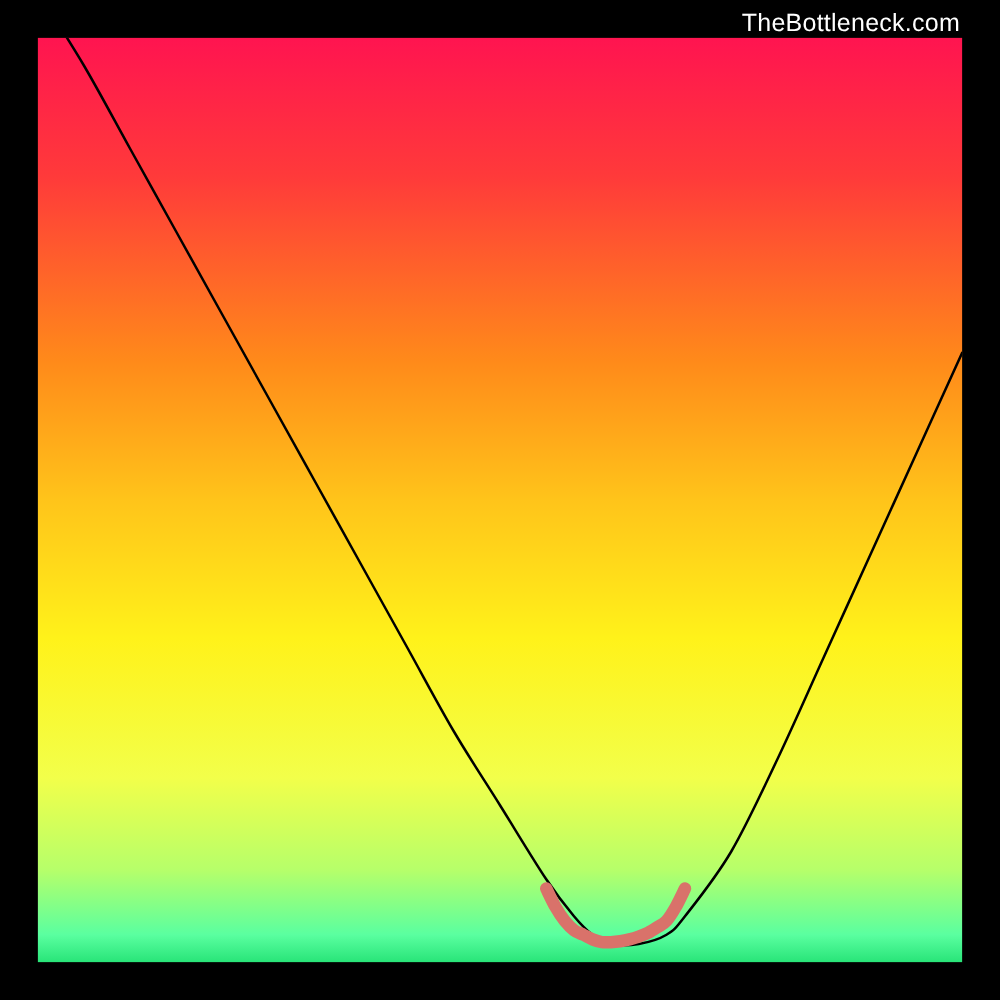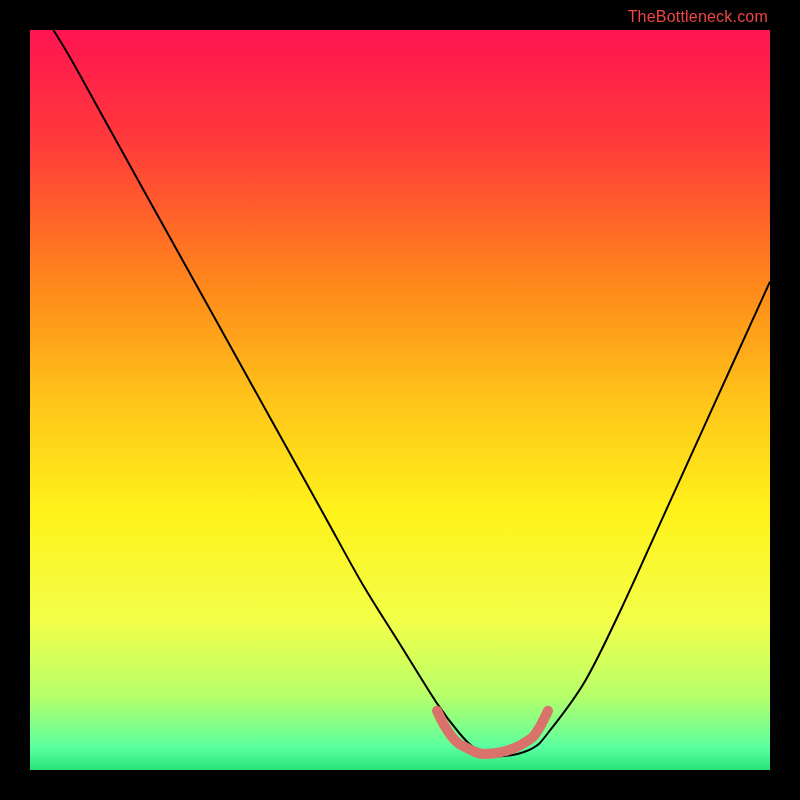--- a/index.html
+++ b/index.html
@@ -30,22 +30,22 @@
     position: absolute;
     left: 0;
     top: 0;
     width: 100%;
     height: 100%;
   }
   .watermark {
     position: absolute;
     top: 8px;
     right: 32px;
-    color: #ef4444;
-    font-size: 16px;
+    color: #ffffff;
+    font-size: 20px;
     font-weight: 500;
     letter-spacing: 0.2px;
   }
 </style>
 </head>
 <body>
 
 <div class="chart-area">
   <svg class="gradient-bg" viewBox="0 0 740 740" preserveAspectRatio="none">
     <defs>

